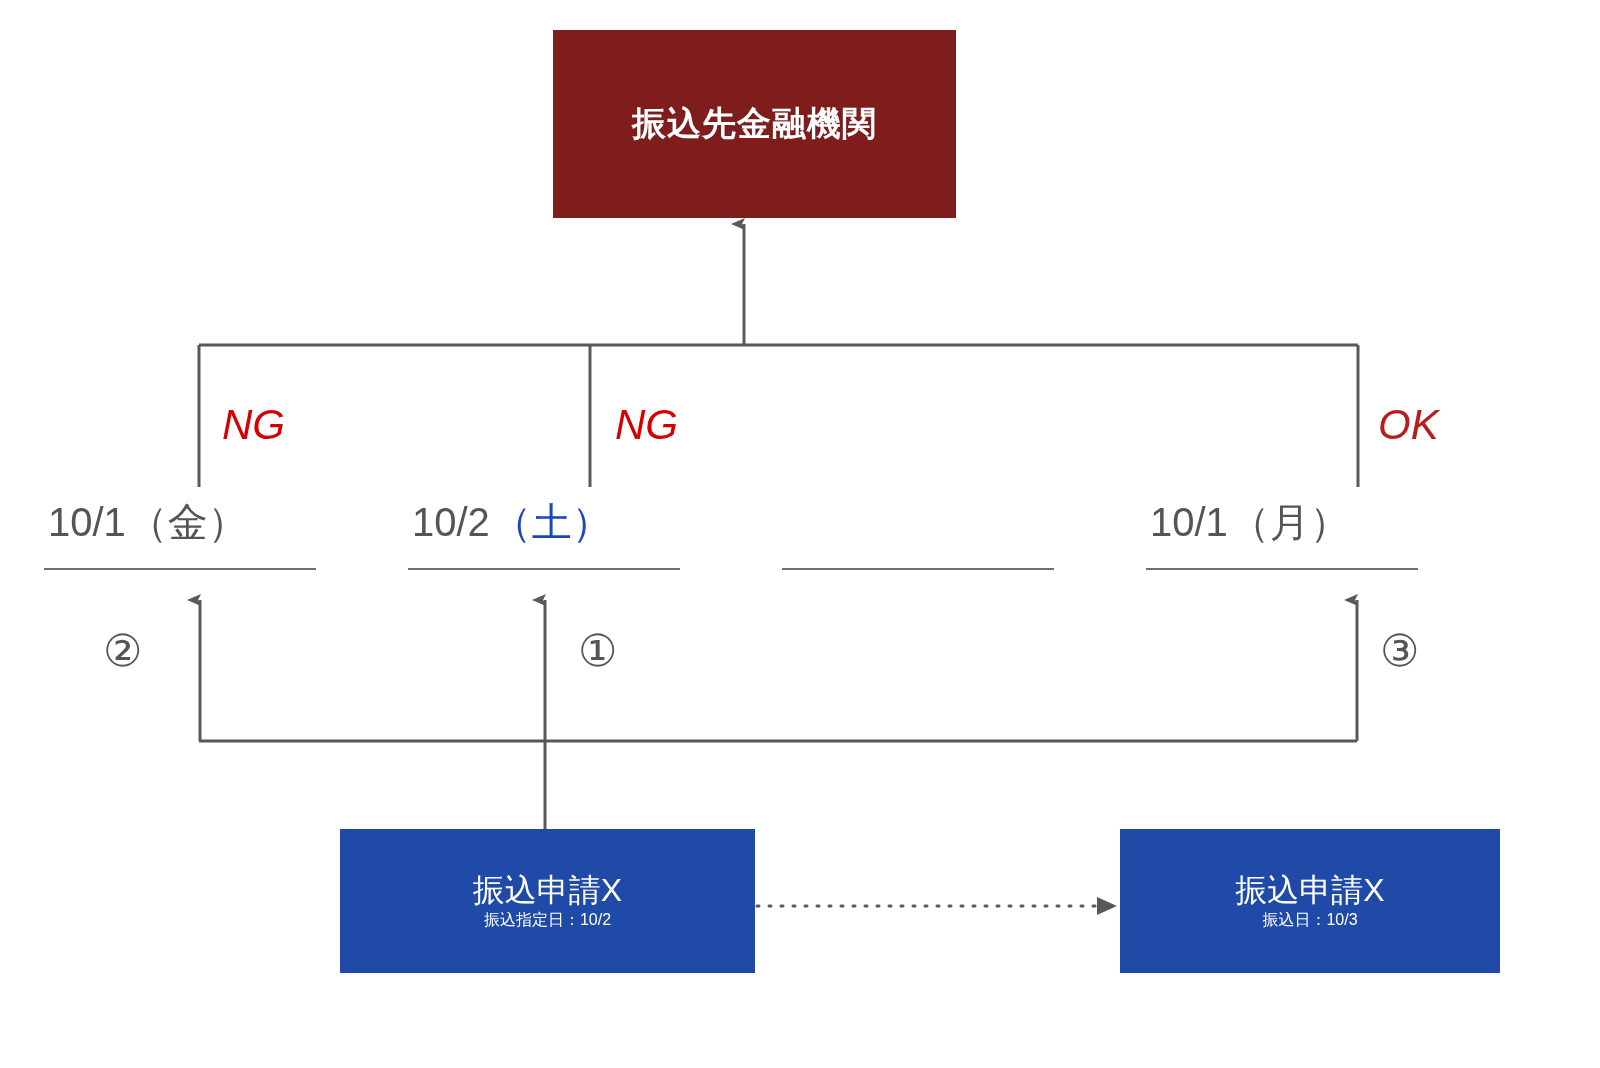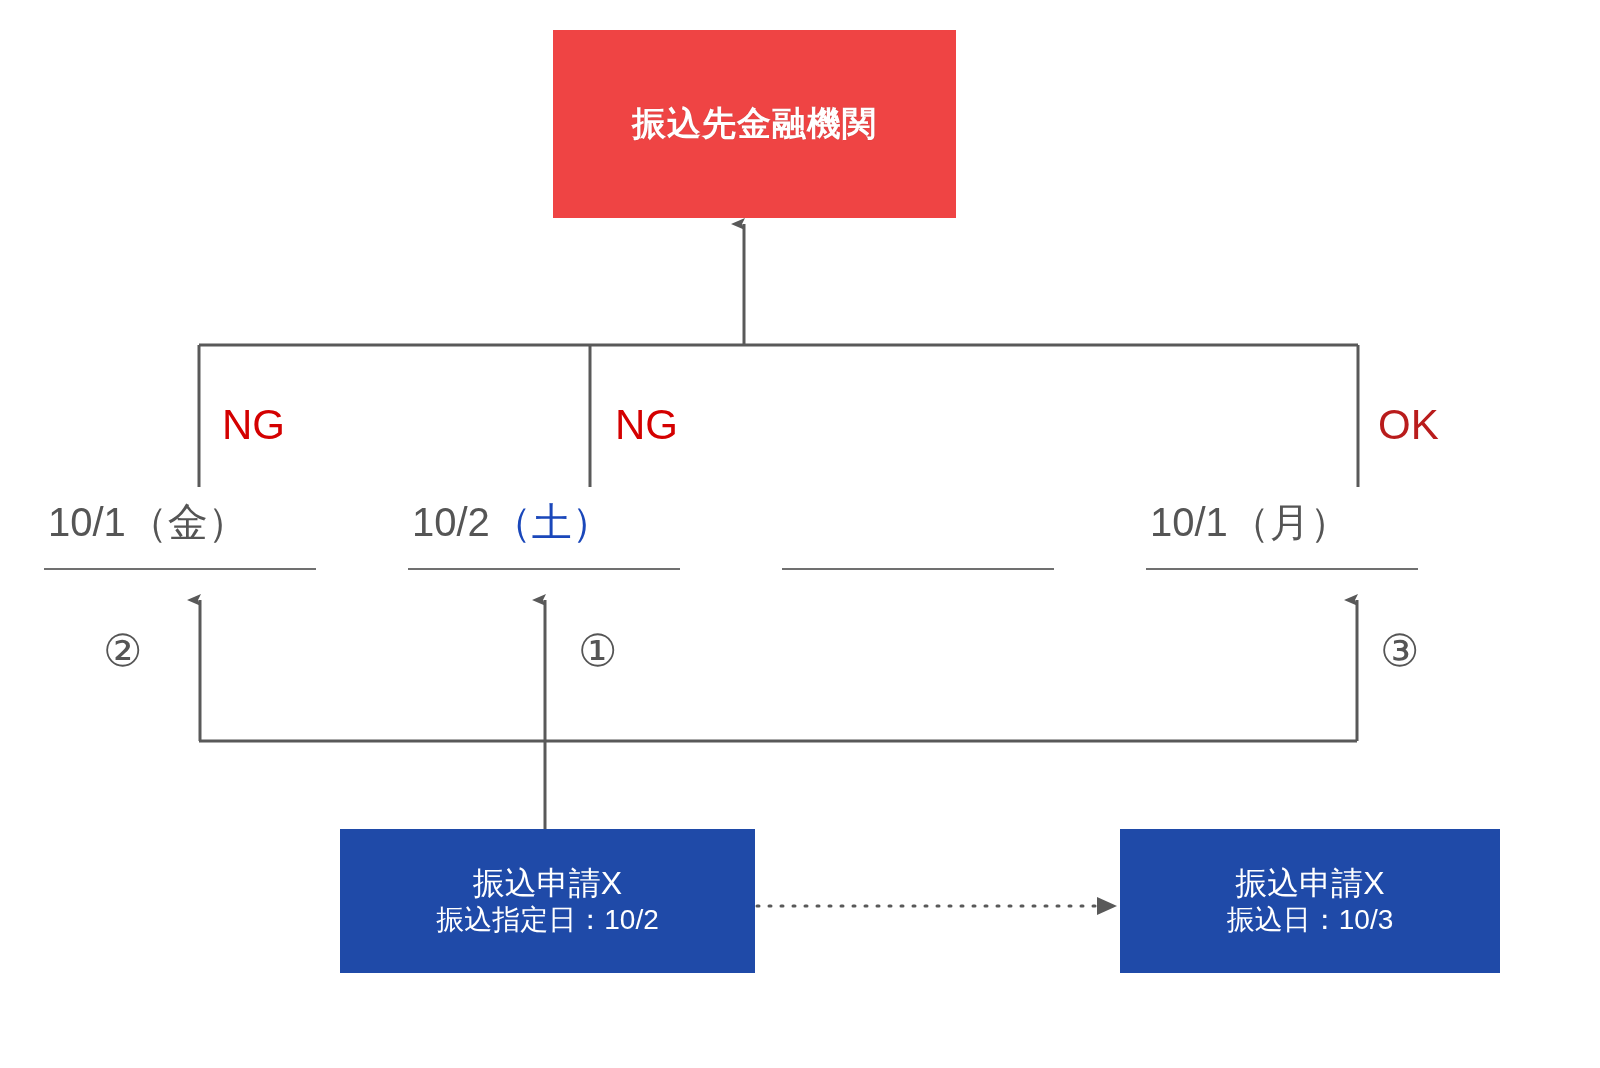--- a/index.html
+++ b/index.html
@@ -5,31 +5,31 @@
   html,body{margin:0;padding:0;background:#ffffff;}
   body{width:1600px;height:1068px;position:relative;overflow:hidden;
        font-family:"Liberation Sans","DejaVu Sans",sans-serif;}
   #stage{position:absolute;left:0;top:0;width:1600px;height:1068px;}
   svg.lines{position:absolute;left:0;top:0;width:1600px;height:1068px;pointer-events:none;}
 
   .box{position:absolute;display:flex;flex-direction:column;
        align-items:center;justify-content:center;text-align:center;
        color:#ffffff;box-sizing:border-box;}
 
-  #bank-box{left:553px;top:30px;width:403px;height:188px;background:#ef4444;}
+  #bank-box{left:553px;top:30px;width:403px;height:188px;background:#7f1d1d;}
   #bank-box .bank-label{font-size:34px;font-weight:bold;letter-spacing:1px;
         text-shadow:0 0 1px rgba(0,0,0,.25);}
 
   .req-box{width:415px;height:144px;background:#1f4aa8;top:829px;}
   #req-left{left:340px;}
   #req-right{left:1120px;width:380px;}
   .req-title{font-size:32px;font-weight:normal;line-height:1.18;}
-  .req-sub{font-size:28px;font-weight:normal;line-height:1.25;}
+  .req-sub{font-size:16px;font-weight:normal;line-height:1.25;}
 
-  .flag{position:absolute;font-size:42px;line-height:1;}
+  .flag{position:absolute;font-size:42px;line-height:1;font-style:italic;}
   .flag.ng{color:#d40000;}
   .flag.ok{color:#b91c1c;}
 
   .date{position:absolute;top:502px;font-size:40px;color:#555555;white-space:nowrap;
         line-height:1;}
   .date .wd{margin-left:2px;}
   .wd.gray{color:#555555;}
   .wd.blue{color:#1a47ba;}
   .wd.red{color:#d40000;}
   .date-underline{position:absolute;height:2px;background:#707070;top:568px;}

